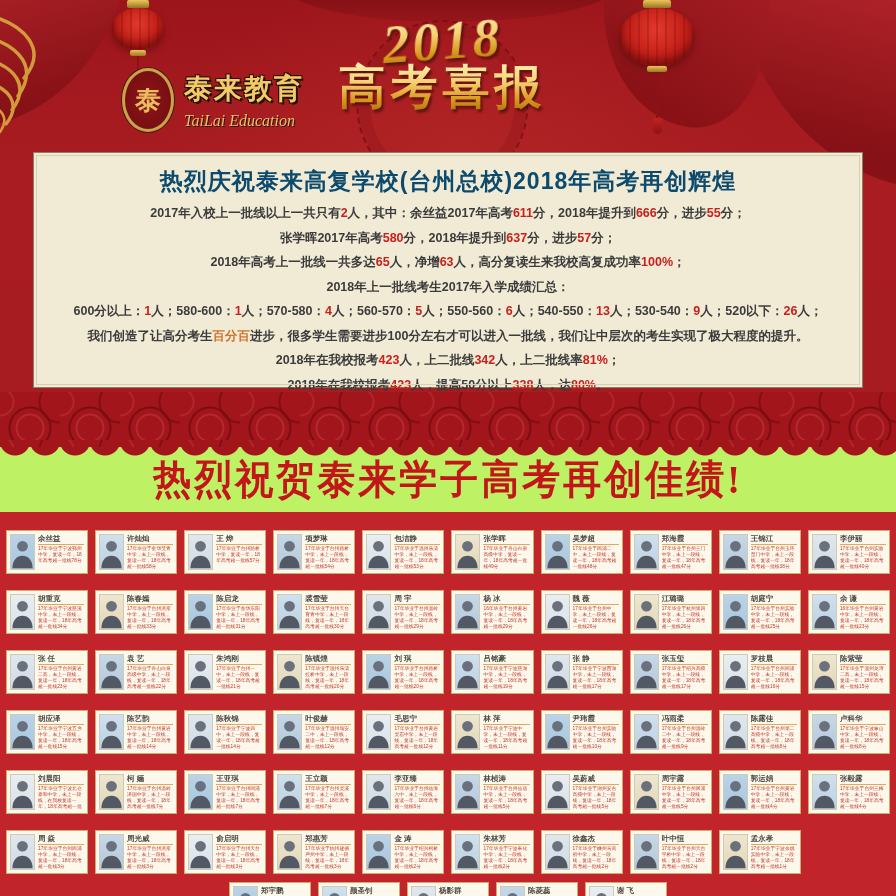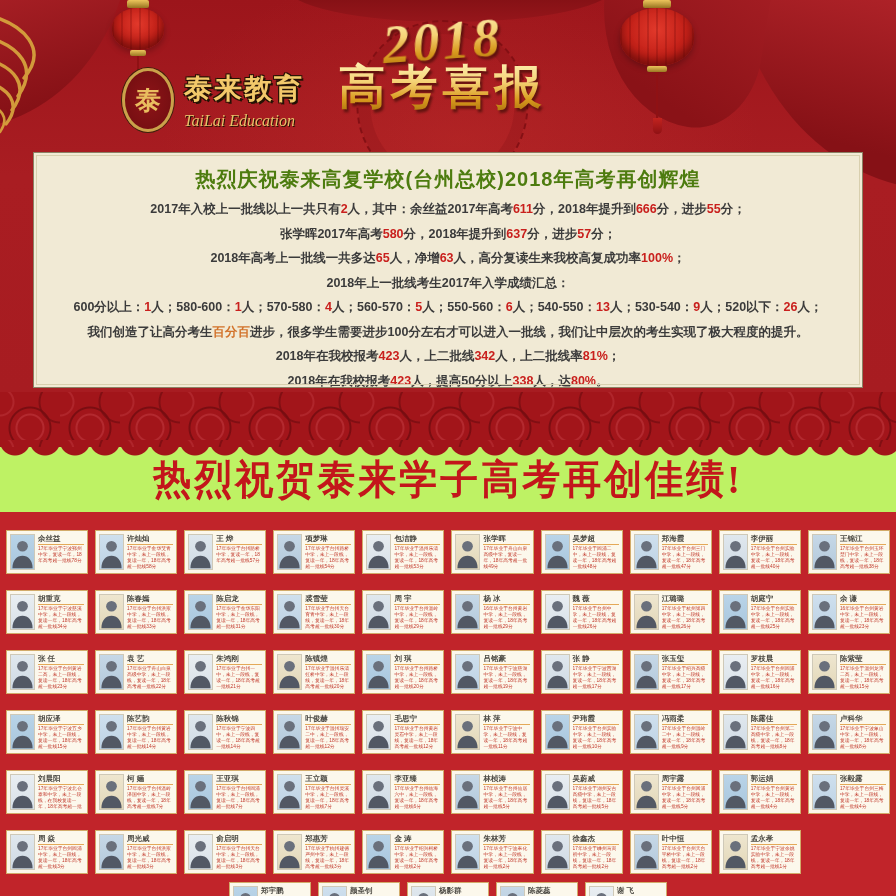--- a/index.html
+++ b/index.html
@@ -49,21 +49,21 @@
   .goldtext{background:linear-gradient(180deg,#fdf0b0 0%,#f5d275 38%,#d89a1e 72%,#a96f0c 100%);
             -webkit-background-clip:text;background-clip:text;color:transparent;
             filter:drop-shadow(2px 3px 1px rgba(40,10,0,.55));}
   .m-year{position:relative;font-size:54px;font-weight:900;font-style:italic;letter-spacing:3px;transform:rotate(-4deg);
           font-family:"Liberation Serif","DejaVu Serif",serif;line-height:1;}
   .m-title{position:relative;font-size:47px;font-weight:900;letter-spacing:5px;margin-top:-6px;
            font-family:"Liberation Serif","DejaVu Serif",serif;line-height:1.1;}
   
   .notice{position:absolute;left:33px;top:152px;width:830px;height:236px;background:#f1ead5;
           border:1px solid #8b8164;outline:1px solid #d8cfae;outline-offset:-4px;text-align:center;box-sizing:border-box;}
-  .notice h1{margin:13px 0 4px 0;font-size:20px;letter-spacing:1px;color:#4d7c0f;font-weight:900;}
+  .notice h1{margin:13px 0 4px 0;font-size:23px;letter-spacing:1px;color:#0c4a6e;font-weight:900;}
   .notice p{margin:0;font-size:12.5px;line-height:24.5px;font-weight:bold;color:#3b3b3b;}
   .hl{color:#c9201d;} .hlo{color:#d2722a;}
   
   .wave{position:absolute;left:0;top:392px;width:896px;height:55px;background-color:#a2151a;
         background-image:
           radial-gradient(circle at 30px 36px, transparent 12px, rgba(196,62,68,.5) 13px, rgba(196,62,68,.5) 14px, transparent 15px),
           radial-gradient(circle at 30px 36px, transparent 19px, rgba(116,12,16,.85) 20px, rgba(116,12,16,.85) 21px, transparent 22px),
           radial-gradient(circle at 0px 10px, transparent 12px, rgba(196,62,68,.4) 13px, rgba(196,62,68,.4) 14px, transparent 15px),
           radial-gradient(circle at 60px 10px, transparent 19px, rgba(116,12,16,.7) 20px, rgba(116,12,16,.7) 21px, transparent 22px);
         background-size:60px 48px;}
@@ -257,44 +257,44 @@
               <circle cx="12" cy="11" r="5.6" fill="#6a707c"></circle>
               <path d="M1.5 34c0-8.6 4.7-13 10.5-13s10.5 4.4 10.5 13z" fill="#525864"></path>
             </svg>
           </div>
           <div class="info">
             <div class="sname">郑海霞</div>
             <div class="sdesc">17年毕业于台州三门中学，未上一段线，复读一年，18年高考超一批线47分</div>
           </div>
         </div>
         <div class="card">
+          <div class="photo p3">
+            <svg viewBox="0 0 24 34">
+              <circle cx="12" cy="11" r="5.6" fill="#6a707c"></circle>
+              <path d="M1.5 34c0-8.6 4.7-13 10.5-13s10.5 4.4 10.5 13z" fill="#525864"></path>
+            </svg>
+          </div>
+          <div class="info">
+            <div class="sname">王锦江</div>
+            <div class="sdesc">17年毕业于台州玉环楚门中学，未上一段线，复读一年，18年高考超一批线38分</div>
+          </div>
+        </div>
+        <div class="card">
           <div class="photo p2">
             <svg viewBox="0 0 24 34">
               <circle cx="12" cy="11" r="5.6" fill="#6a707c"></circle>
               <path d="M1.5 34c0-8.6 4.7-13 10.5-13s10.5 4.4 10.5 13z" fill="#525864"></path>
             </svg>
           </div>
           <div class="info">
             <div class="sname">李伊丽</div>
             <div class="sdesc">17年毕业于台州实验中学，未上一段线，复读一年，18年高考超一批线40分</div>
           </div>
         </div>
         <div class="card">
-          <div class="photo p3">
-            <svg viewBox="0 0 24 34">
-              <circle cx="12" cy="11" r="5.6" fill="#6a707c"></circle>
-              <path d="M1.5 34c0-8.6 4.7-13 10.5-13s10.5 4.4 10.5 13z" fill="#525864"></path>
-            </svg>
-          </div>
-          <div class="info">
-            <div class="sname">王锦江</div>
-            <div class="sdesc">17年毕业于台州玉环楚门中学，未上一段线，复读一年，18年高考超一批线38分</div>
-          </div>
-        </div>
-        <div class="card">
           <div class="photo p4">
             <svg viewBox="0 0 24 34">
               <circle cx="12" cy="11" r="5.6" fill="#6a707c"></circle>
               <path d="M1.5 34c0-8.6 4.7-13 10.5-13s10.5 4.4 10.5 13z" fill="#525864"></path>
             </svg>
           </div>
           <div class="info">
             <div class="sname">胡重克</div>
             <div class="sdesc">17年毕业于宁波慈溪中学，未上一段线，复读一年，18年高考超一批线34分</div>
           </div>

